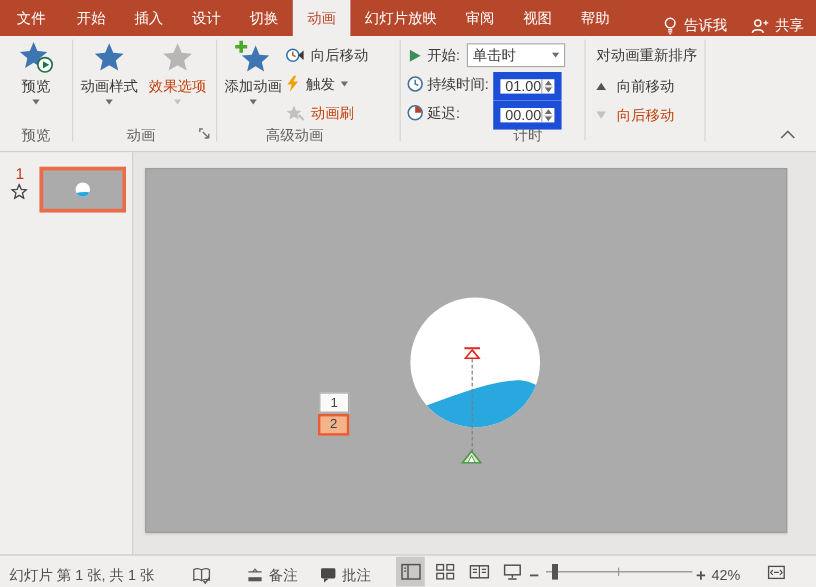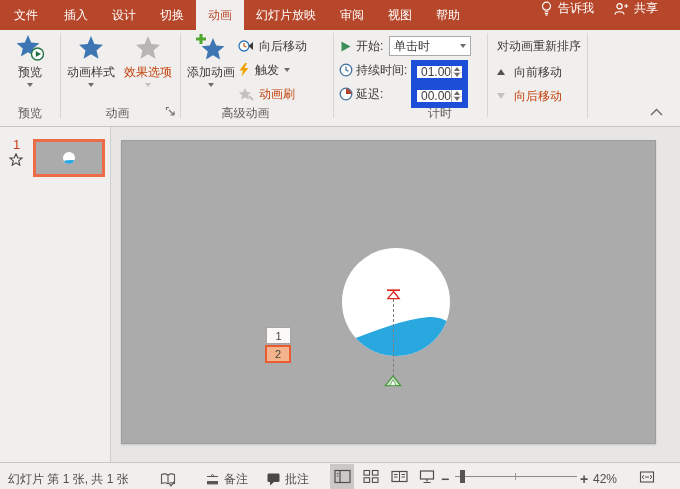--- a/index.html
+++ b/index.html
@@ -6,21 +6,21 @@
   html,body{background:#fff}
   #app{position:relative;width:680px;height:489px;overflow:hidden;
        font-family:"Liberation Sans","DejaVu Sans",sans-serif;font-size:12px;color:#3b3a39;
        background:#F1EFED}
   
   .menubar{position:absolute;top:0;left:0;width:680px;height:30px;background:#B7472A;
            display:flex;align-items:stretch;color:#fff}
   .mtab{display:flex;align-items:center;padding:0 12px;cursor:default;white-space:nowrap}
   .mtab.first{padding:0 14px}
   .mtab.active{background:#F1EFED;color:#B7472A}
-  .menu-right{margin-left:auto;display:flex;align-items:flex-start;padding-right:12px}
+  .menu-right{margin-left:auto;display:flex;align-items:flex-end;}
   .menu-right .mtab{gap:5px;padding:0 10px}
   
   .ribbon{position:absolute;top:30px;left:0;width:680px;height:97px;background:#F1EFED;
           border-bottom:1px solid #C8C6C4}
   .rsep{position:absolute;top:3px;height:85px;width:1px;background:#D8D6D3}
   .grouplabel{position:absolute;top:75px;height:15px;text-align:center;color:#605E5C}
   .bigbtn{position:absolute;top:2px;height:68px;display:flex;flex-direction:column;align-items:center;
           justify-content:flex-start;cursor:default}
   .bigbtn .bicon{height:32px;display:flex;align-items:center;justify-content:center}
   .bigbtn .blabel{line-height:14px;margin-top:1px;white-space:nowrap}
@@ -70,20 +70,21 @@
   .zoomhandle{position:absolute;left:460px;top:7px;width:5px;height:13px;background:#565452}
   .pm{font-size:14px;font-weight:bold;color:#565452;line-height:25px}
 </style>
 </head>
 <body>
 
 <div id="app">
 
   <div class="menubar">
     <div class="mtab first">文件</div>
+    <div class="mtab">开始</div>
     <div class="mtab">插入</div>
     <div class="mtab">设计</div>
     <div class="mtab">切换</div>
     <div class="mtab active">动画</div>
     <div class="mtab">幻灯片放映</div>
     <div class="mtab">审阅</div>
     <div class="mtab">视图</div>
     <div class="mtab">帮助</div>
     <div class="menu-right">
       <div class="mtab">

